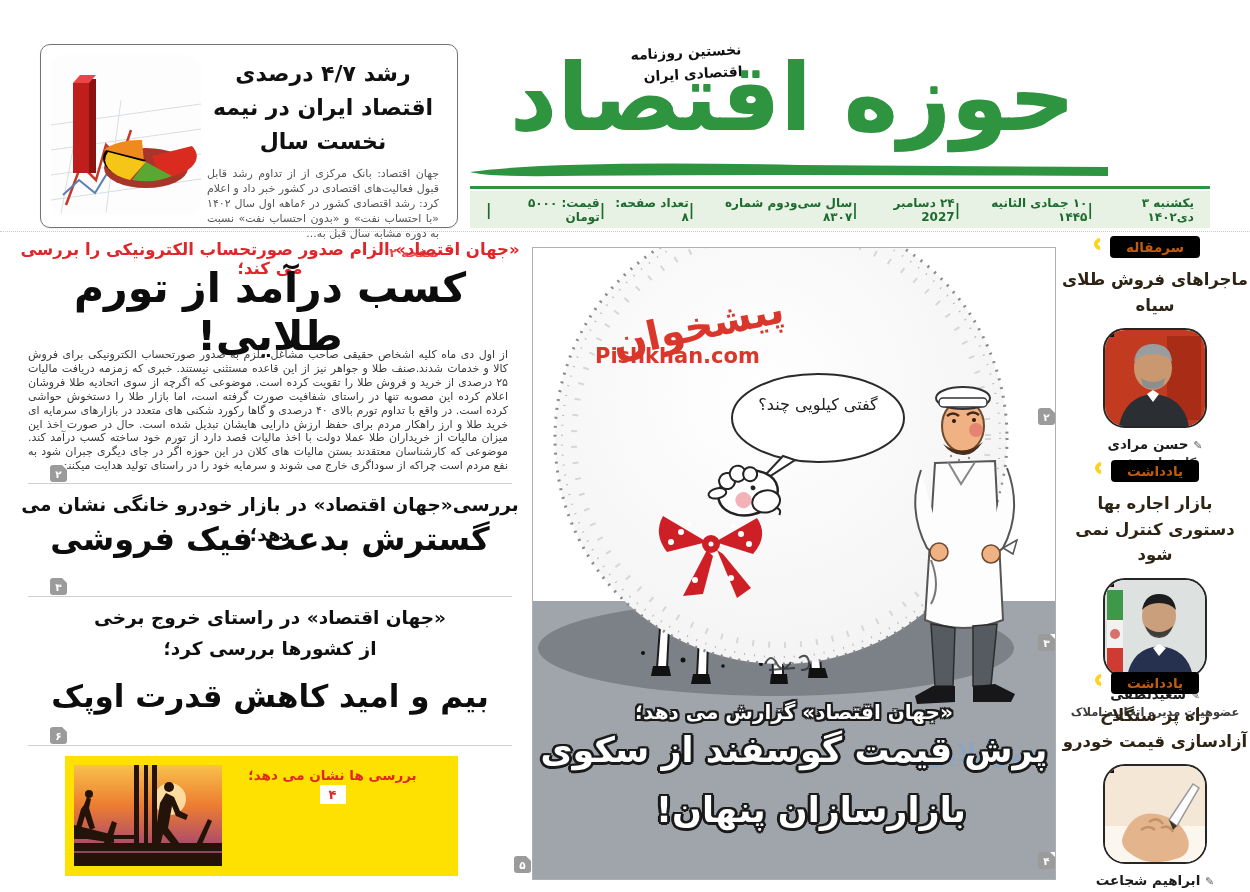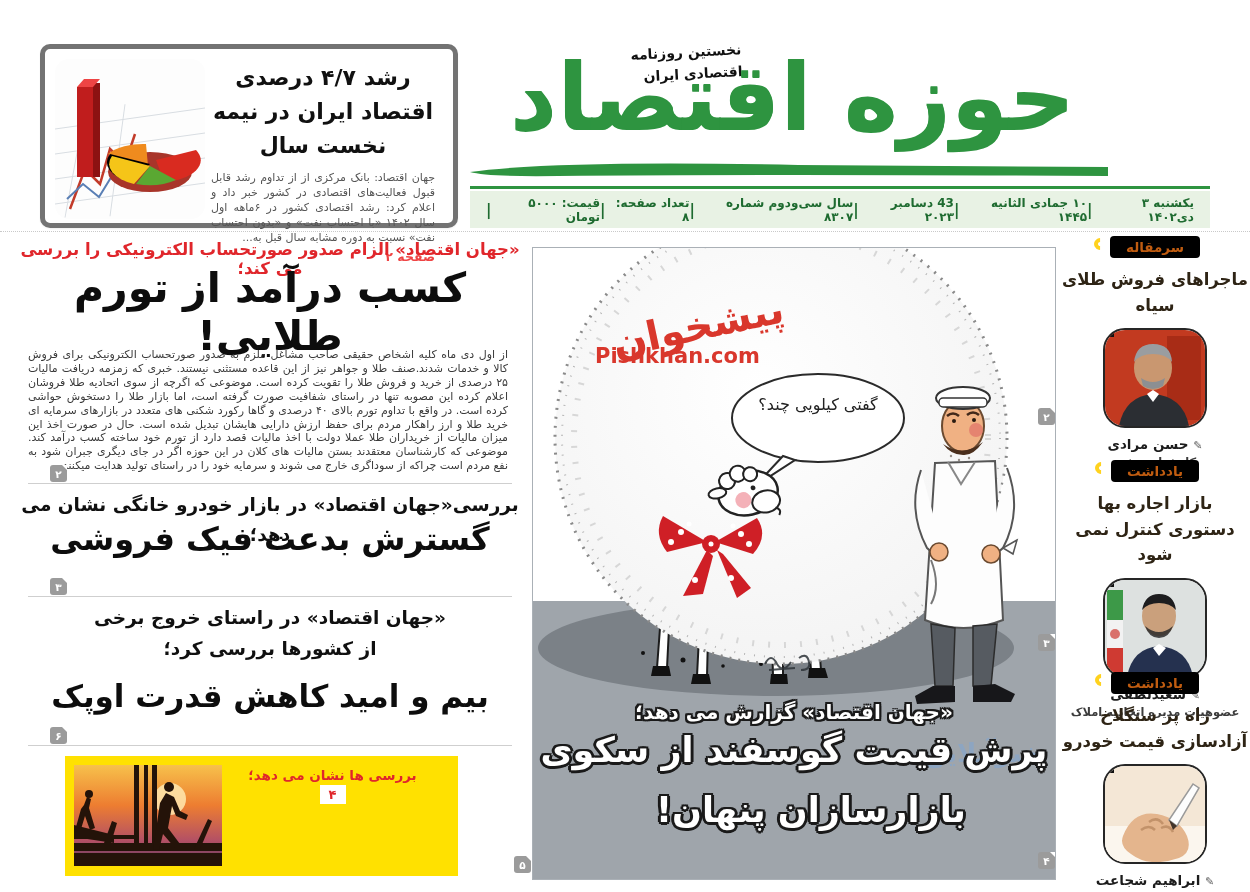--- a/index.html
+++ b/index.html
@@ -1,21 +1,21 @@
 <!DOCTYPE html>
 <html dir="rtl" lang="fa"><head>
 <meta charset="utf-8">
 <style>
   * { margin:0; padding:0; box-sizing:border-box; }
   body { background:#fff; font-family:"DejaVu Sans", sans-serif; }
   .page { position:relative; width:1250px; height:892px; background:#fff; overflow:hidden; margin:0 auto; }
 
   
   .topstory { position:absolute; left:40px; top:44px; width:418px; height:184px;
-    border:5px solid #737373; border-radius:10px; background:#fff; box-shadow:0 1px 2px rgba(0,0,0,.06);
+    border:1px solid #737373; border-radius:10px; background:#fff; box-shadow:0 1px 2px rgba(0,0,0,.06);
     display:flex; flex-direction:row-reverse; padding:10px; }
   .ts-img { width:150px; height:160px; border-radius:14px; overflow:hidden; flex:none; }
   .ts-text { flex:1; padding:2px 8px 0 6px; text-align:right; }
   .ts-text h2 { font-size:22px; line-height:1.55; color:#111; font-weight:bold; text-align:center; }
   .ts-text p { margin-top:7px; font-size:11px; line-height:15px; color:#555; text-align:justify; }
   .ts-page { margin-top:4px; font-size:12.5px; font-weight:bold; color:#ef4444; }
 
   .tagline { position:absolute; right:508px; top:42px; text-align:right; font-weight:bold;
     font-size:14px; line-height:1.55; color:#111; transform:rotate(-3deg); }
   .logo { position:absolute; right:40px; top:52px; width:700px; text-align:left; direction:rtl;
@@ -142,21 +142,21 @@
   <div class="logo">حوزه اقتصاد</div>
   <svg class="logo-swash" width="640" height="22" viewBox="0 0 640 22">
     <path d="M2,14 Q90,2 330,7 L640,9 L640,18 Q300,16 90,18 Q20,19 2,14 Z" fill="#2e9440"></path>
   </svg>
   <div class="green-rule"></div>
   <div class="dateline">
     <span>یکشنبه ۳ دی۱۴۰۲</span>
       <span class="sep">|</span>
     <span>۱۰ جمادی الثانیه ۱۴۴۵</span>
       <span class="sep">|</span>
-    <span>43 دسامبر ۲۰۲۳</span>
+    <span>۲۴ دسامبر 2027</span>
       <span class="sep">|</span>
     <span>سال سی‌ودوم شماره ۸۳۰۷</span>
       <span class="sep">|</span>
     <span>تعداد صفحه: ۸</span>
       <span class="sep">|</span>
     <span>قیمت: ۵۰۰۰ تومان</span>
       <span class="sep">|</span>
   </div>
   <div class="header-dots"></div>
 

